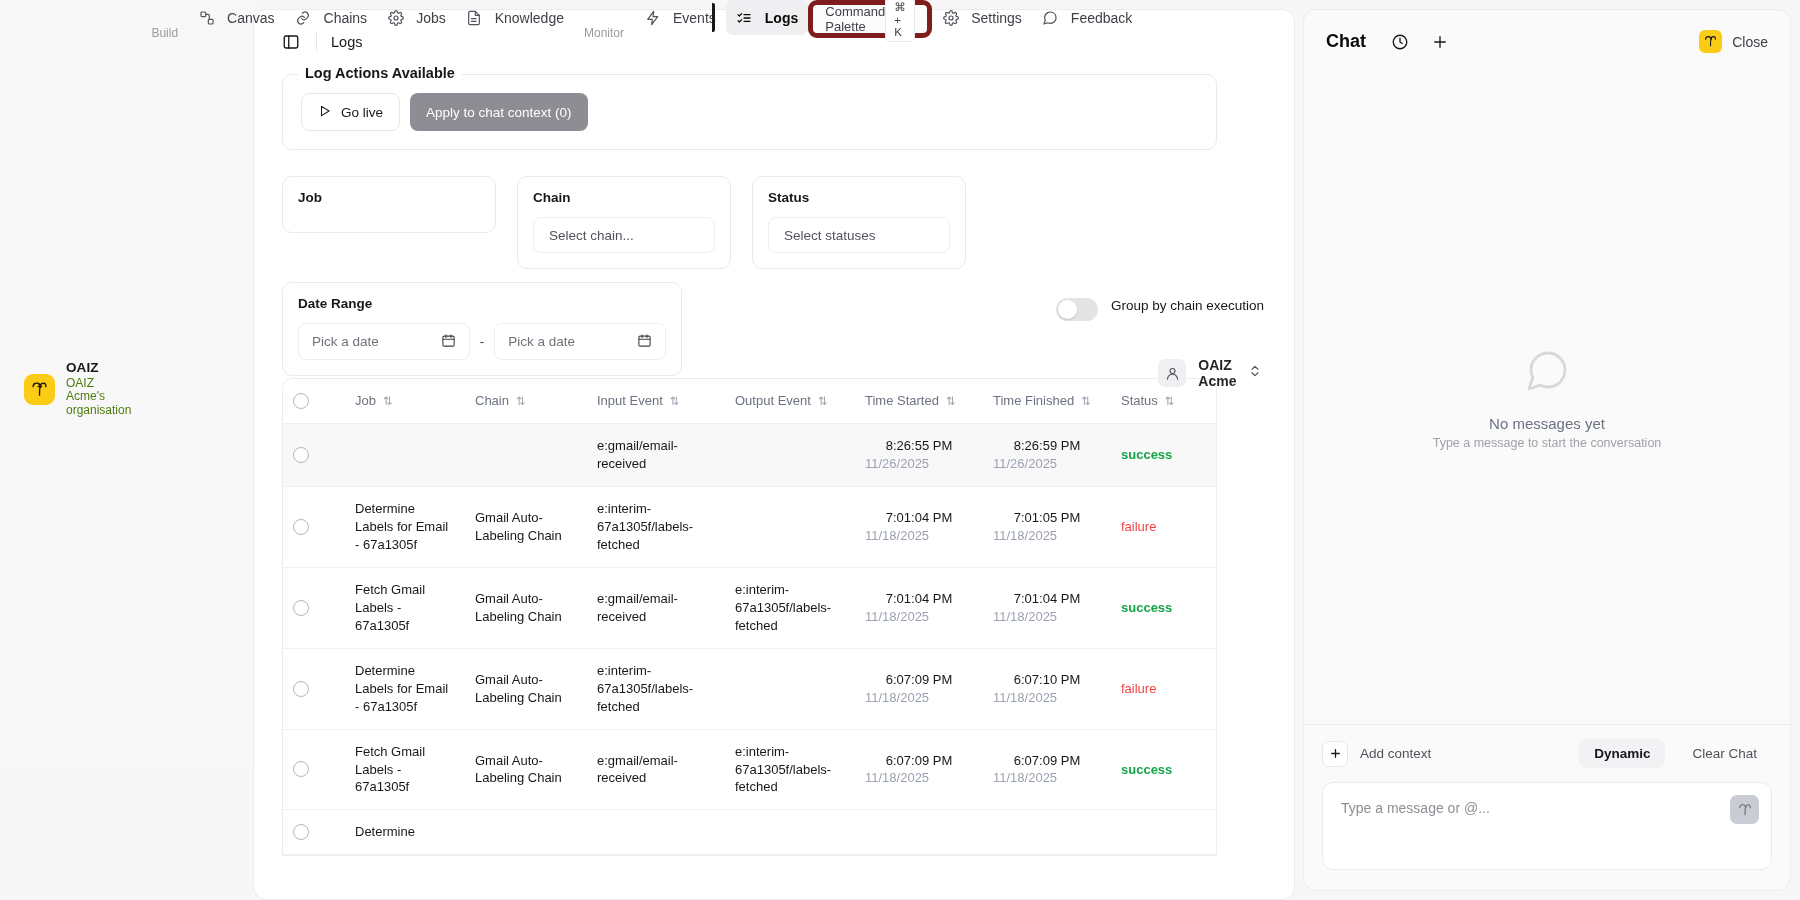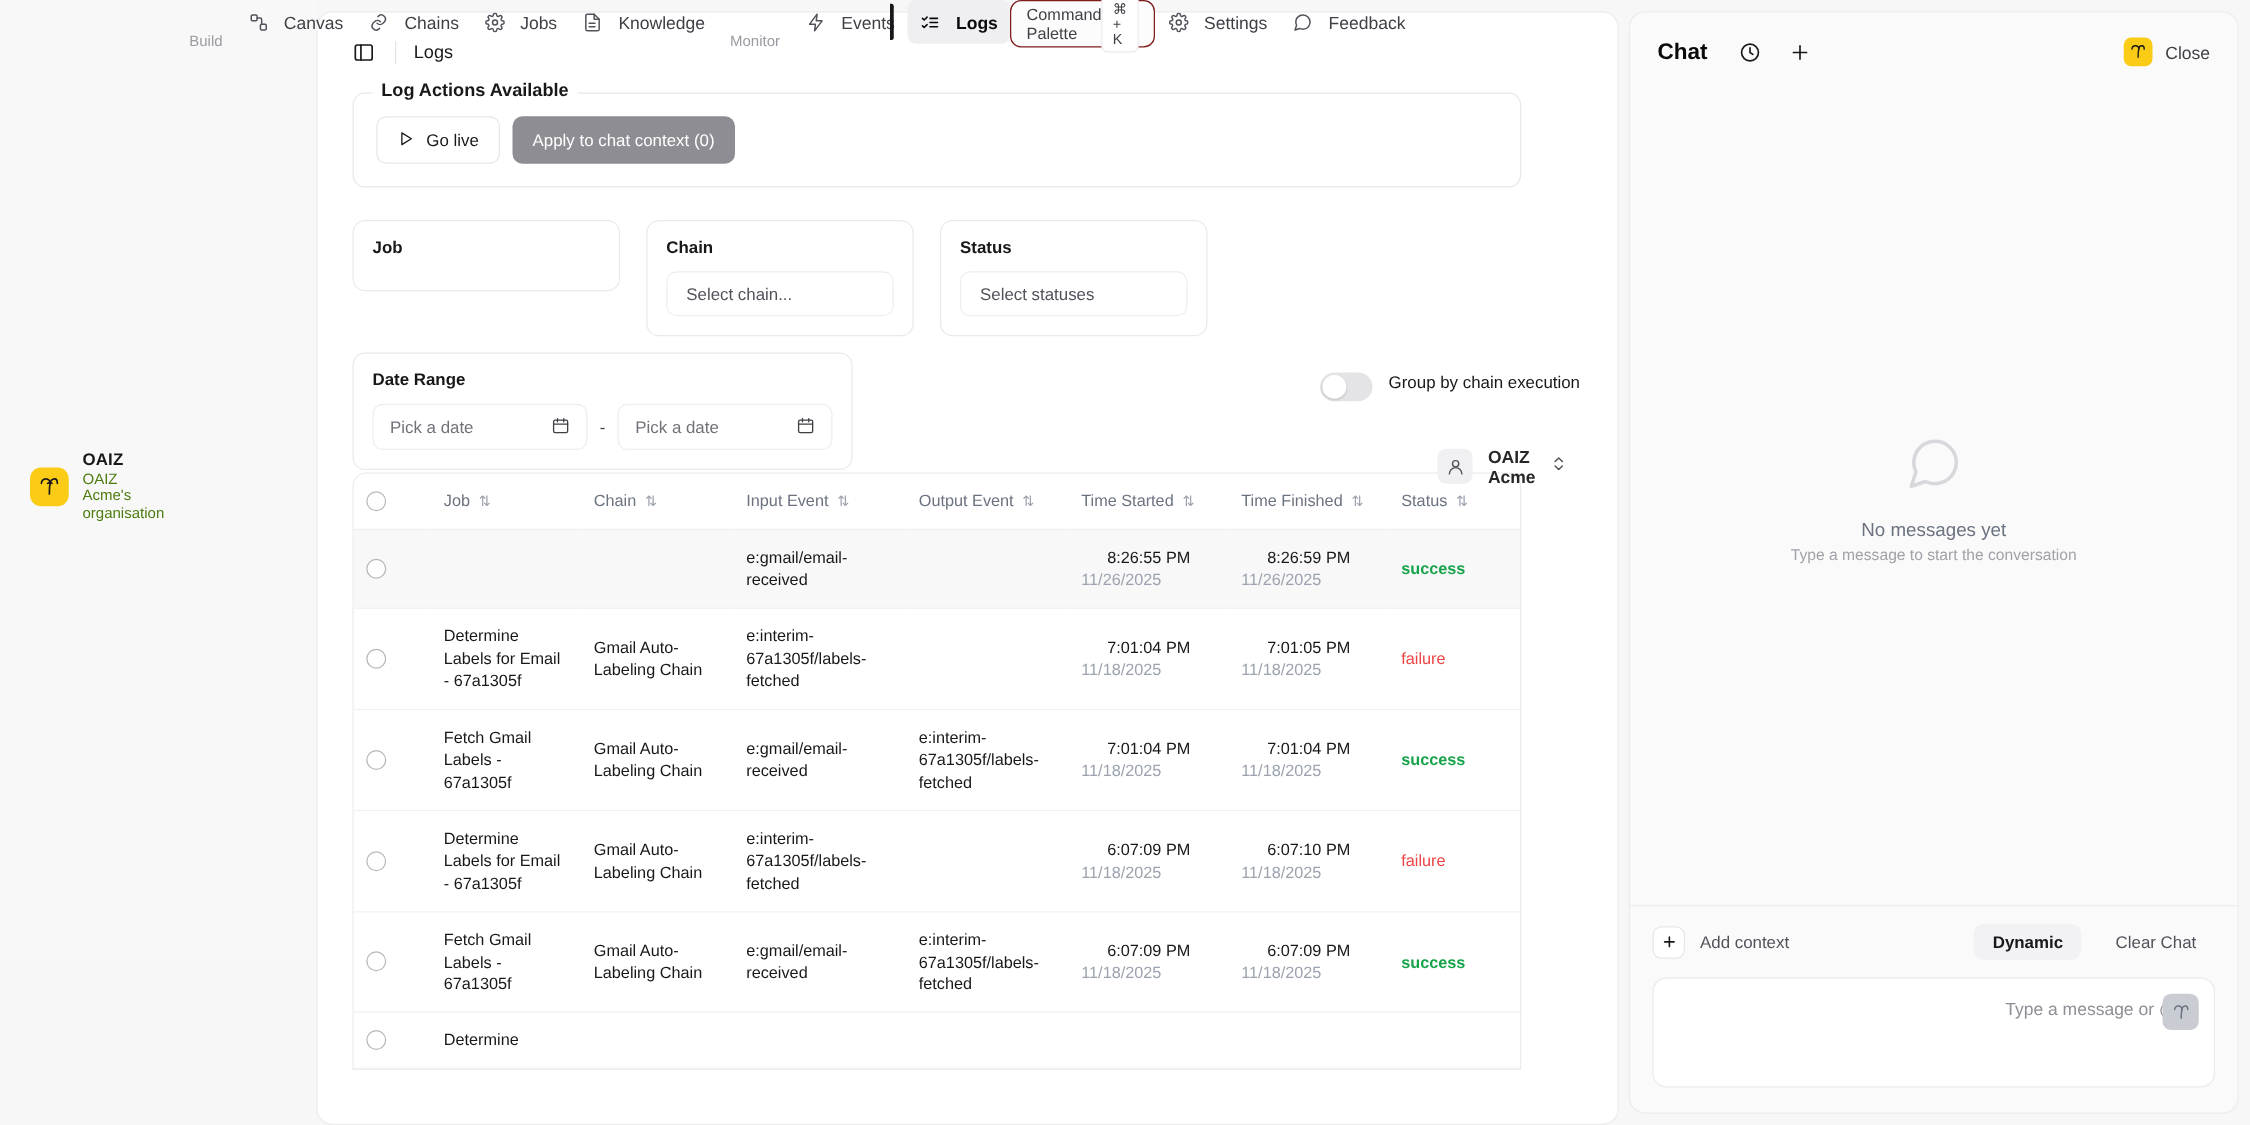--- a/index.html
+++ b/index.html
@@ -44,21 +44,21 @@
   .nav-item.active::before {
     content:''; position:absolute; left:-14px; top:3px;
     width: 3px; height: 29px; background:#18181b; border-radius: 0 2px 2px 0;
   }
 
   .sidebar-spacer { flex: 1; }
 
   .cmd-palette {
     display:flex; align-items:center; justify-content:space-between;
     height: 38px; padding: 0 12px; margin: 0 0 6px 0;
-    border: 1px solid #7f1d1d; border-radius: 9px; background: #fcfcfd;
+    border: 5px solid #7f1d1d; border-radius: 9px; background: #fcfcfd;
     font-size: 13px; color: #3f3f46; cursor: pointer;
   }
   .kbd {
     background: #fff; border-radius: 5px; padding: 3px 8px;
     font-size: 11.5px; color: #3f3f46; border: 1px solid #ebebee;
     letter-spacing: .5px;
   }
   .sb-divider { height:1px; background:#e8e8ea; margin: 10px 4px 8px 4px; }
   .user-row {
     display:flex; align-items:center; gap:12px; padding: 6px 8px; margin-bottom: 18px;
@@ -178,21 +178,21 @@
   col.c-chain { width: 122px; }
   col.c-in { width: 138px; }
   col.c-out { width: 130px; }
   col.c-ts { width: 128px; }
   col.c-tf { width: 128px; }
   col.c-st { width: 107px; }
 
   
   .chat {
     width: 497px; min-width:497px; height:900px; padding: 9px 9px 9px 0;
-    display:flex; flex-direction:column;text-align:right;
+    display:flex; flex-direction:column;
   }
   .chat-card {
     background:#fafafa; border:1px solid #ececee; border-radius:13px;
     flex:1; display:flex; flex-direction:column; overflow:hidden;
   }
   .chat-header {
     display:flex; align-items:center; padding: 20px 22px 20px 22px; gap:0;
   }
   .chat-title { font-size:18px; font-weight:700; color:#09090b; }
   .chat-hdr-icons { display:flex; align-items:center; gap:20px; margin-left:24px; }

